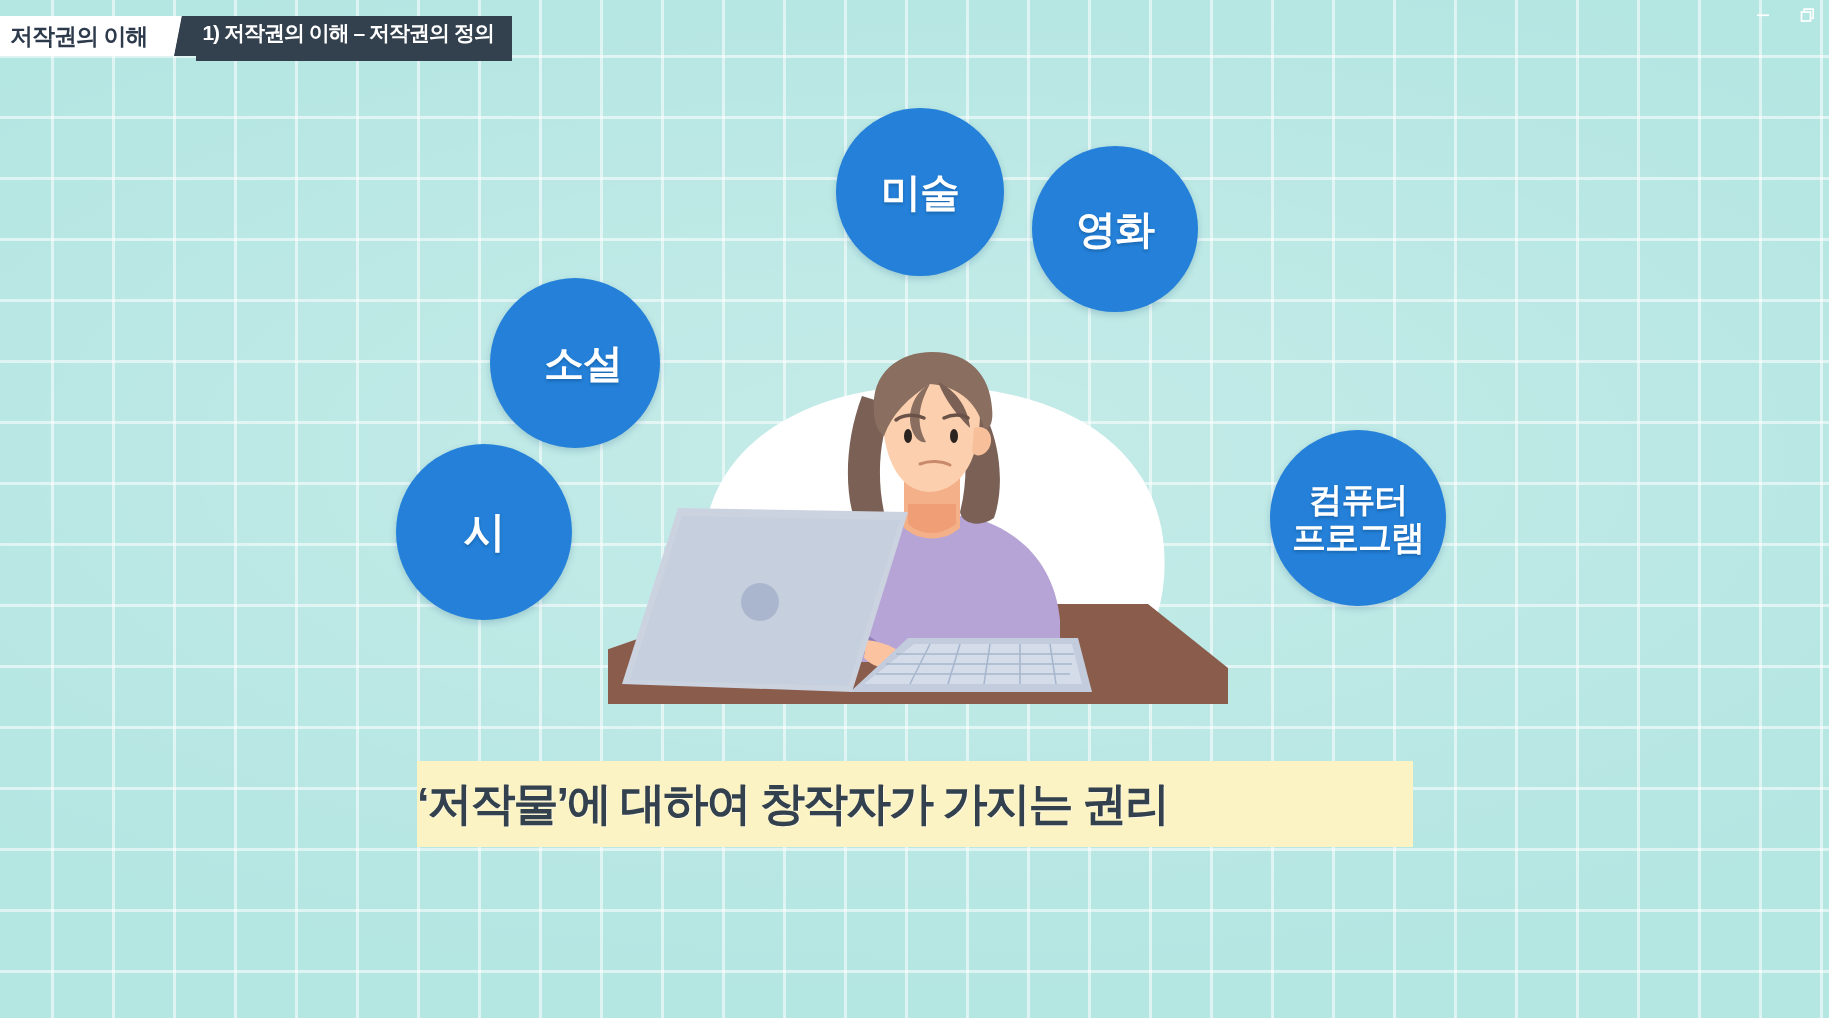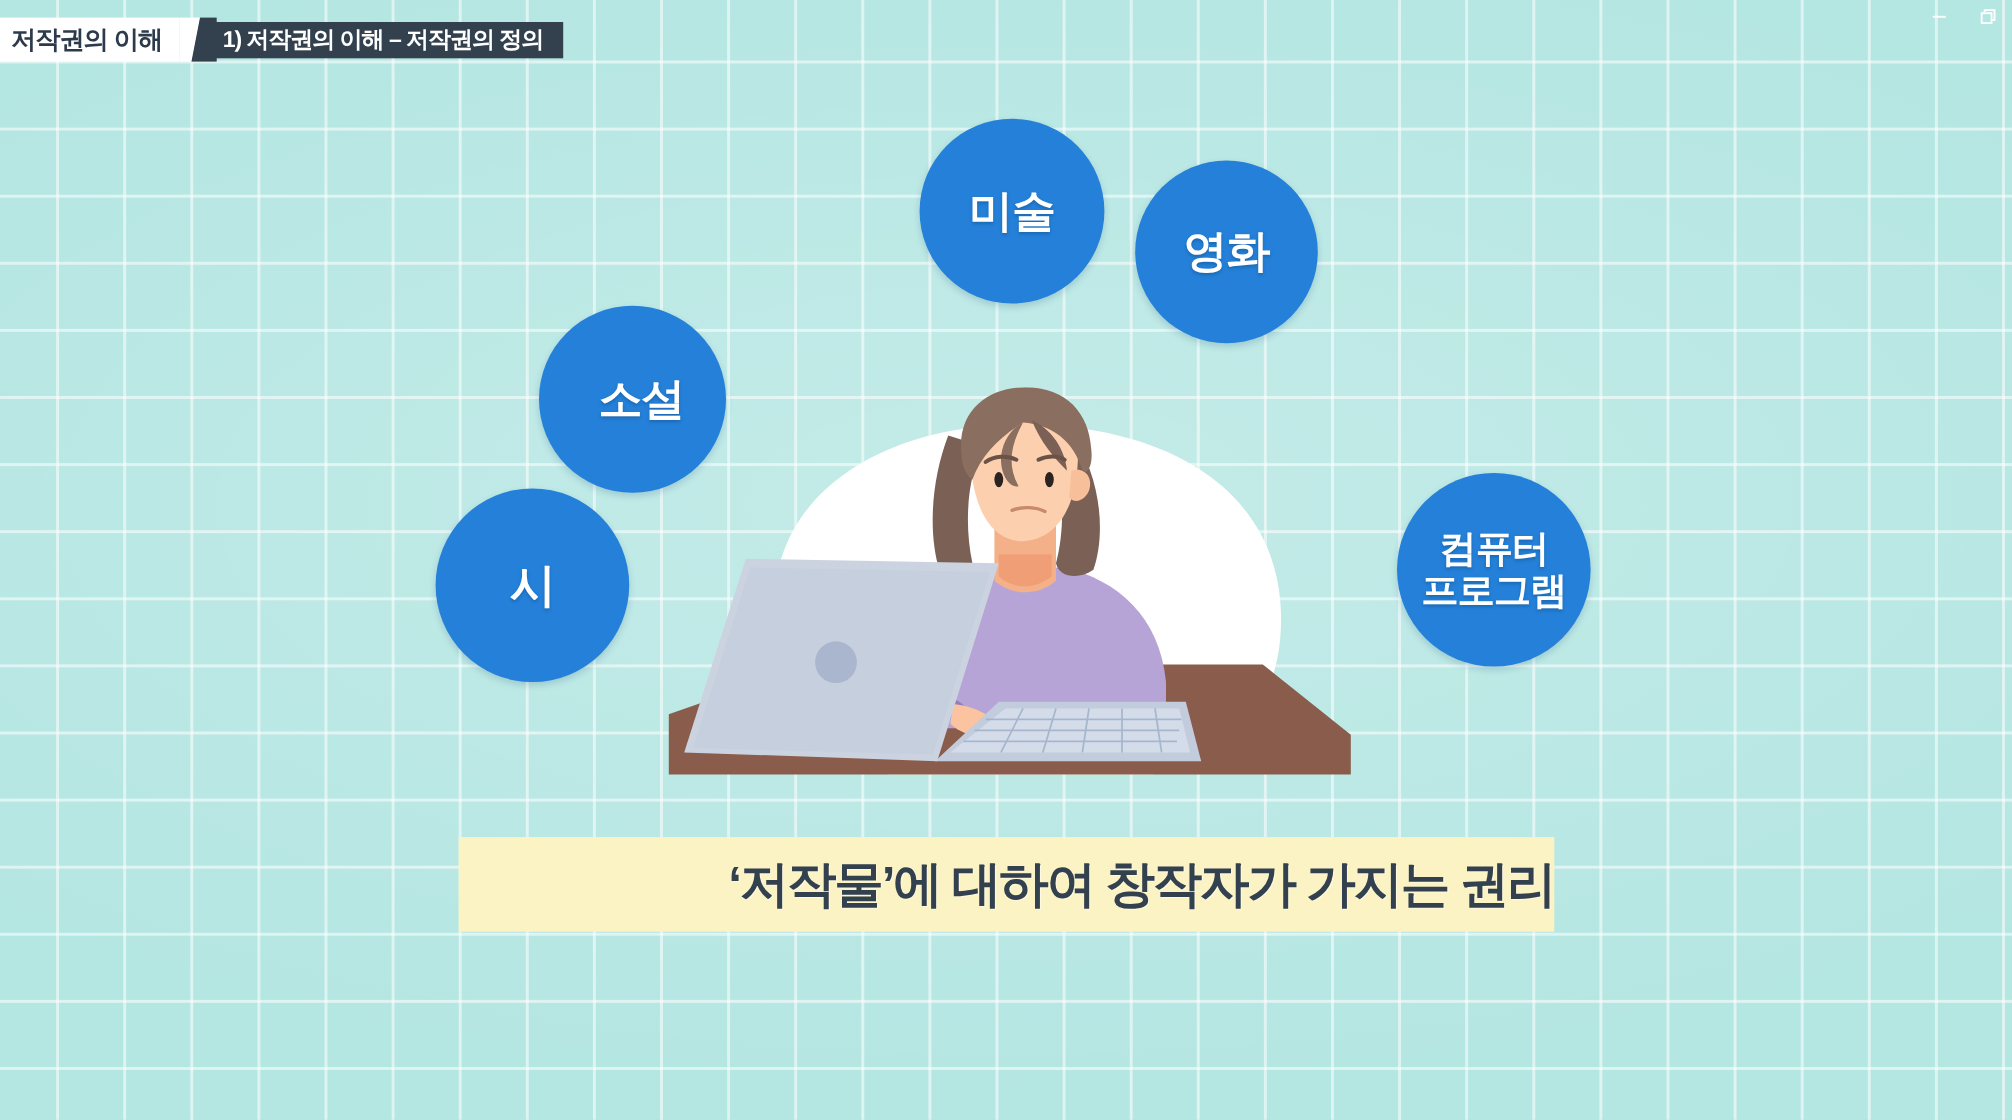--- a/index.html
+++ b/index.html
@@ -22,35 +22,35 @@
     position:absolute;inset:0;pointer-events:none;
     background:radial-gradient(120% 90% at 50% 45%, rgba(255,255,255,.22) 0%, rgba(255,255,255,0) 60%);
   }
 
   
   .winctl{position:absolute;top:0;right:0;height:30px;display:flex;align-items:center;gap:0;z-index:40;}
   .winbtn{width:44px;height:28px;display:flex;align-items:center;justify-content:center;}
   .winbtn svg{display:block;}
 
   
-  .header{position:absolute;left:0;top:16px;height:40px;z-index:30;display:flex;align-items:center;}
+  .header{position:absolute;left:0;top:16px;height:40px;z-index:30;display:flex;align-items:flex-start;}
   .hdr-white{
     background:#ffffff;height:40px;display:flex;align-items:center;
     padding:0 16px 0 10px;position:relative;z-index:2;
   }
   .hdr-white .t{
     font-size:23px;font-weight:700;color:#2d3a4b;letter-spacing:-1px;white-space:nowrap;
   }
   .hdr-slant{
     width:34px;height:40px;position:relative;z-index:2;
     background:linear-gradient(101deg,#ffffff 0%,#ffffff 44%,#33414f 46%,#33414f 100%);
   }
   .hdr-dark{
     background:#33414f;height:33px;display:flex;align-items:center;
-    padding:0 18px 0 6px;margin-left:-1px;
+    padding:0 18px 12px 6px;margin-left:-1px;
   }
   .hdr-dark .t{
     font-size:21px;font-weight:700;color:#ffffff;letter-spacing:-1px;white-space:nowrap;
   }
 
   
   .bubble{
     position:absolute;border-radius:50%;
     background:#2480d8;
     display:flex;align-items:center;justify-content:center;
@@ -66,21 +66,21 @@
   }
 
   
   .illus{position:absolute;left:608px;top:352px;width:668px;height:420px;z-index:14;}
   .illus svg{display:block;width:100%;height:100%;}
 
   
   .caption{
     position:absolute;left:417px;top:761px;width:996px;height:86px;
     background:#fbf3c4;z-index:20;
-    display:flex;align-items:center;justify-content:flex-end;
+    display:flex;align-items:center;justify-content:flex-start;
   }
   .caption .t{
     font-size:45px;font-weight:800;color:#33414f;letter-spacing:-2px;white-space:nowrap;
     text-shadow:1px 1px 0 rgba(255,255,255,.45);
   }
 </style>
 </head>
 <body>
 
 <div class="stage">

